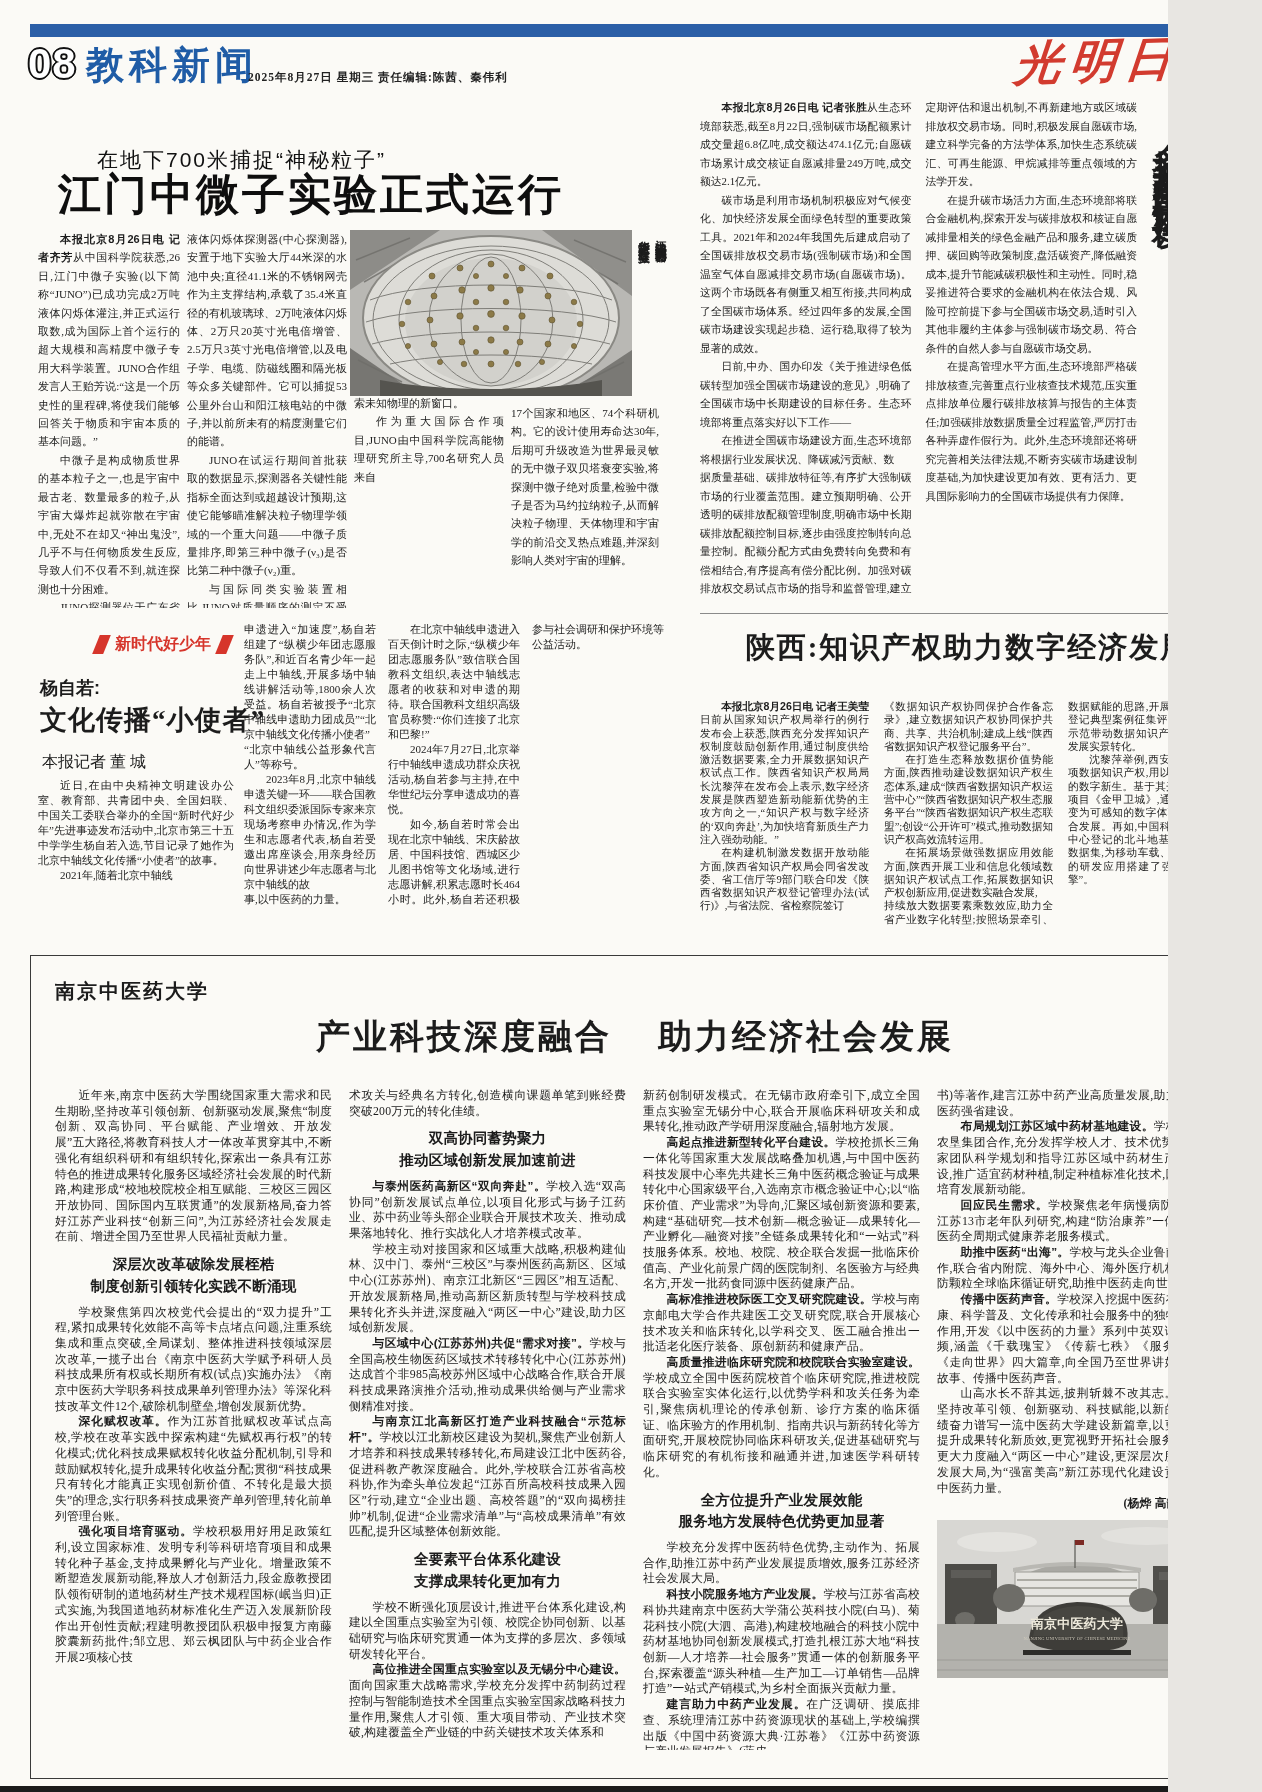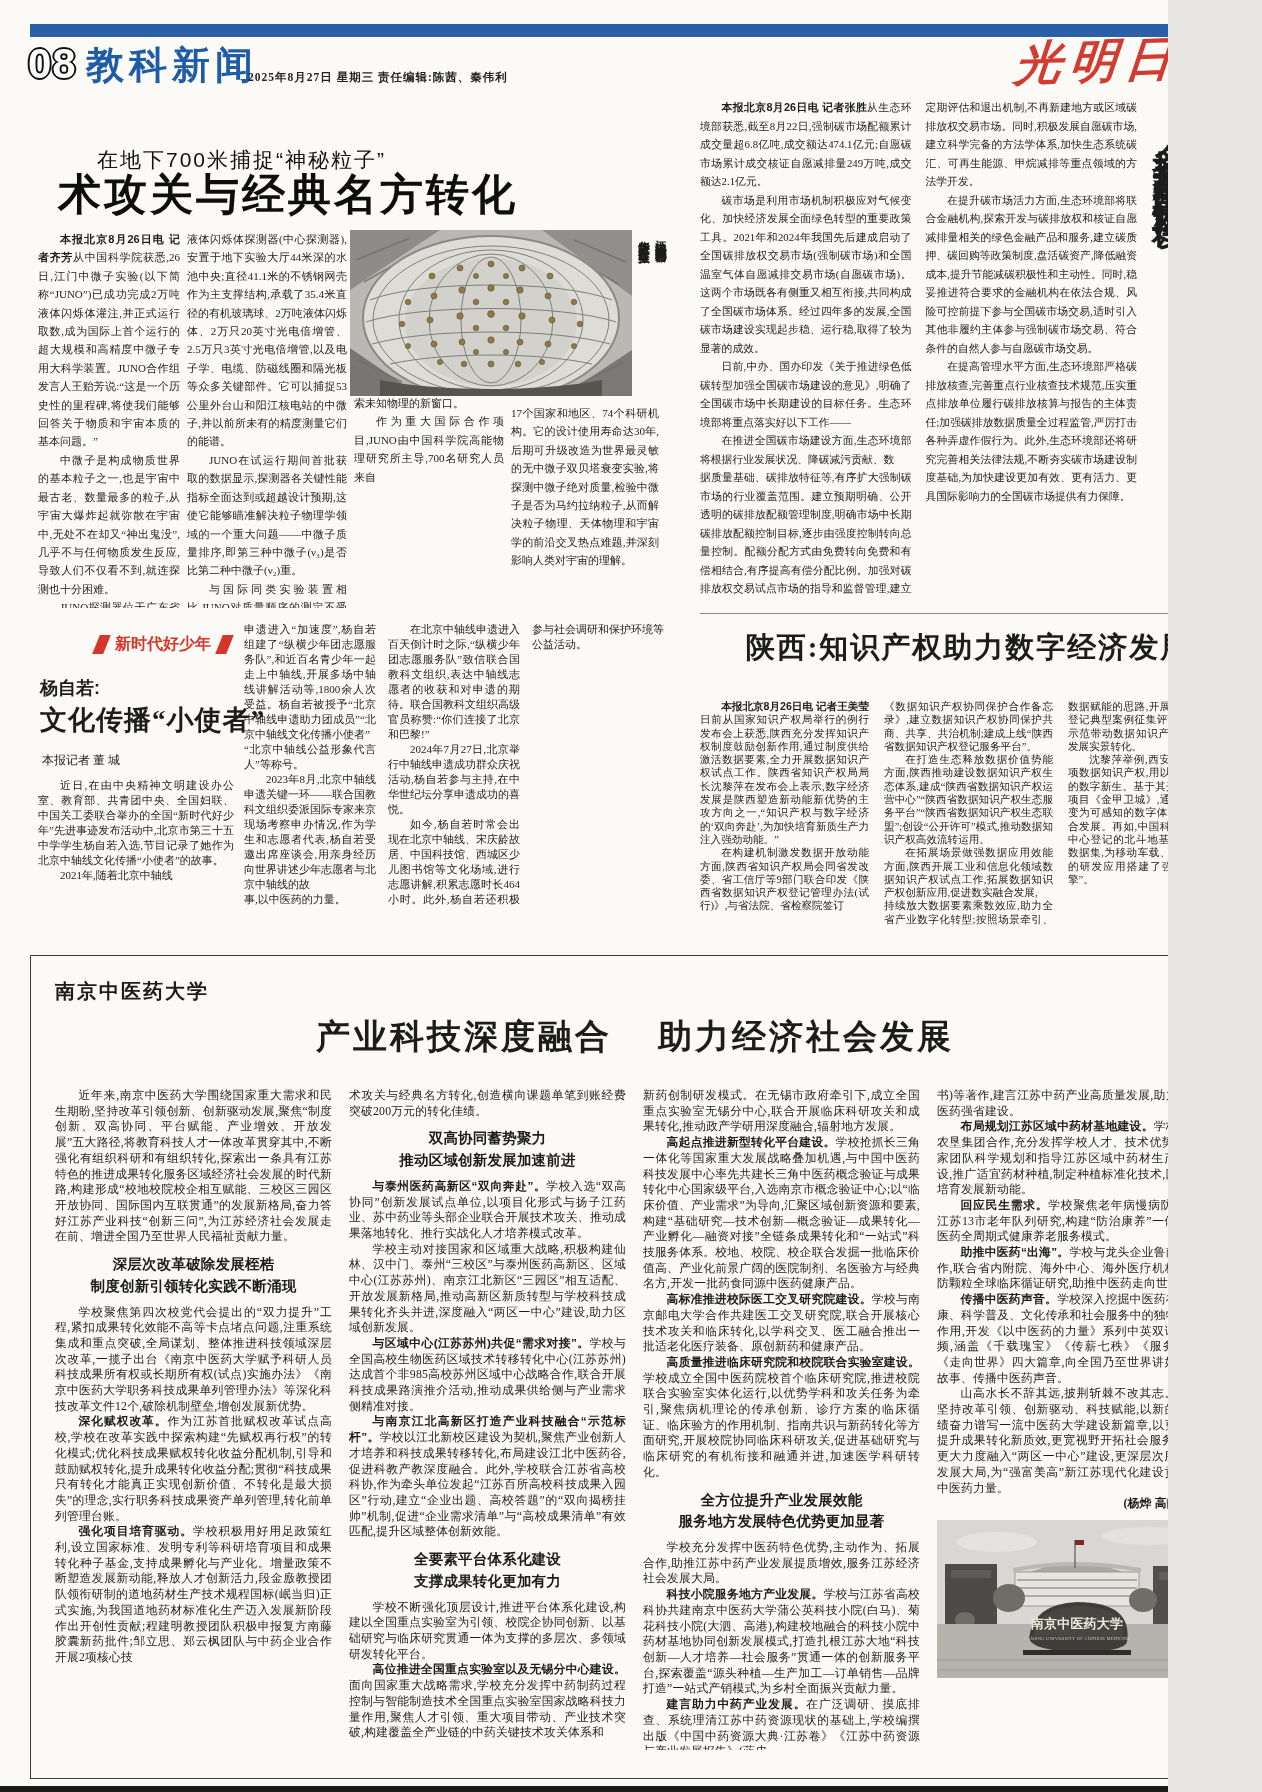--- a/index.html
+++ b/index.html
@@ -41,21 +41,21 @@
   .hrule{background:#8a8a8a;height:1px;}
   
   .headline2{font-size:29px;font-weight:900;letter-spacing:2px;text-align:center;}
   .flow3{column-count:3;column-gap:15px;column-fill:auto;font-size:10.6px;line-height:13.3px;overflow:hidden;}
   
   .badge{font-family:"Liberation Sans","DejaVu Sans",sans-serif;font-size:16px;font-weight:900;color:#d6352b;
          display:flex;align-items:center;gap:8px;}
   .rbar{display:inline-block;width:11px;height:19px;background:#d6352b;transform:skewX(-22deg);}
   .yname{font-family:"Liberation Sans","DejaVu Sans",sans-serif;font-size:18px;font-weight:700;}
   .headline3{font-size:27px;font-weight:900;letter-spacing:1px;}
-  .ybyline{font-size:12px;}
+  .ybyline{font-size:16px;}
   .ybody{font-size:11px;line-height:15px;}
   .ybody .para{text-indent:2em;}
   .yflow{column-count:3;column-gap:12px;column-fill:auto;font-size:11px;line-height:15px;overflow:hidden;}
   .yflow .para{text-indent:2em;}
   
   .adbox{border:1px solid #3a3a3a;background:#fbfaf6;}
   .adorg{font-family:"Liberation Sans","DejaVu Sans",sans-serif;font-size:20px;font-weight:900;letter-spacing:2px;}
   .adheadline{font-size:34px;font-weight:900;letter-spacing:3px;text-align:center;}
   .adheadline .gap{display:inline-block;width:46px;}
   .adcols{display:flex;gap:17px;}
@@ -73,21 +73,21 @@
 <div class="page">
 
   <div class="abs bluebar" style="left:30px;top:24px;width:1205px;"></div>
   <div class="abs pagenum" style="left:28px;top:40px;">08</div>
   <div class="abs secttitle" style="left:86px;top:40px;">教科新闻</div>
   <div class="abs dateline" style="left:248px;top:70px;">2025年8月27日  星期三  责任编辑:陈茜、秦伟利</div>
   <div class="abs masthead" style="left:960px;top:30px;width:275px;">光明日报</div>
 
   <section>
     <div class="abs kicker" style="left:97px;top:146px;">在地下700米捕捉“神秘粒子”</div>
-    <h1 class="abs headline1" style="left:58px;top:166px;margin:0;">术攻关与经典名方转化</h1>
+    <h1 class="abs headline1" style="left:58px;top:166px;margin:0;">江门中微子实验正式运行</h1>
 
     <div class="abs jbody" style="left:38px;top:230px;width:628px;height:378px;">
       <div class="jcol" style="width:142px;">
 
       <p class="para"><b class="lead">本报北京8月26日电 记者齐芳</b><span>从中国科学院获悉,26日,江门中微子实验(以下简称“JUNO”)已成功完成2万吨液体闪烁体灌注,并正式运行取数,成为国际上首个运行的超大规模和高精度中微子专用大科学装置。JUNO合作组发言人王贻芳说:“这是一个历史性的里程碑,将使我们能够回答关于物质和宇宙本质的基本问题。”</span></p>
           <p class="para"><b class="lead"></b><span>中微子是构成物质世界的基本粒子之一,也是宇宙中最古老、数量最多的粒子,从宇宙大爆炸起就弥散在宇宙中,无处不在却又“神出鬼没”,几乎不与任何物质发生反应,导致人们不仅看不到,就连探测也十分困难。</span></p>
           <p class="para"><b class="lead"></b><span>JUNO探测器位于广东省江门市附近的地下700米处,其核心探测器为有效质量达2万吨的</span></p>
         </div>
       <div class="jcol" style="width:160px;">
 

